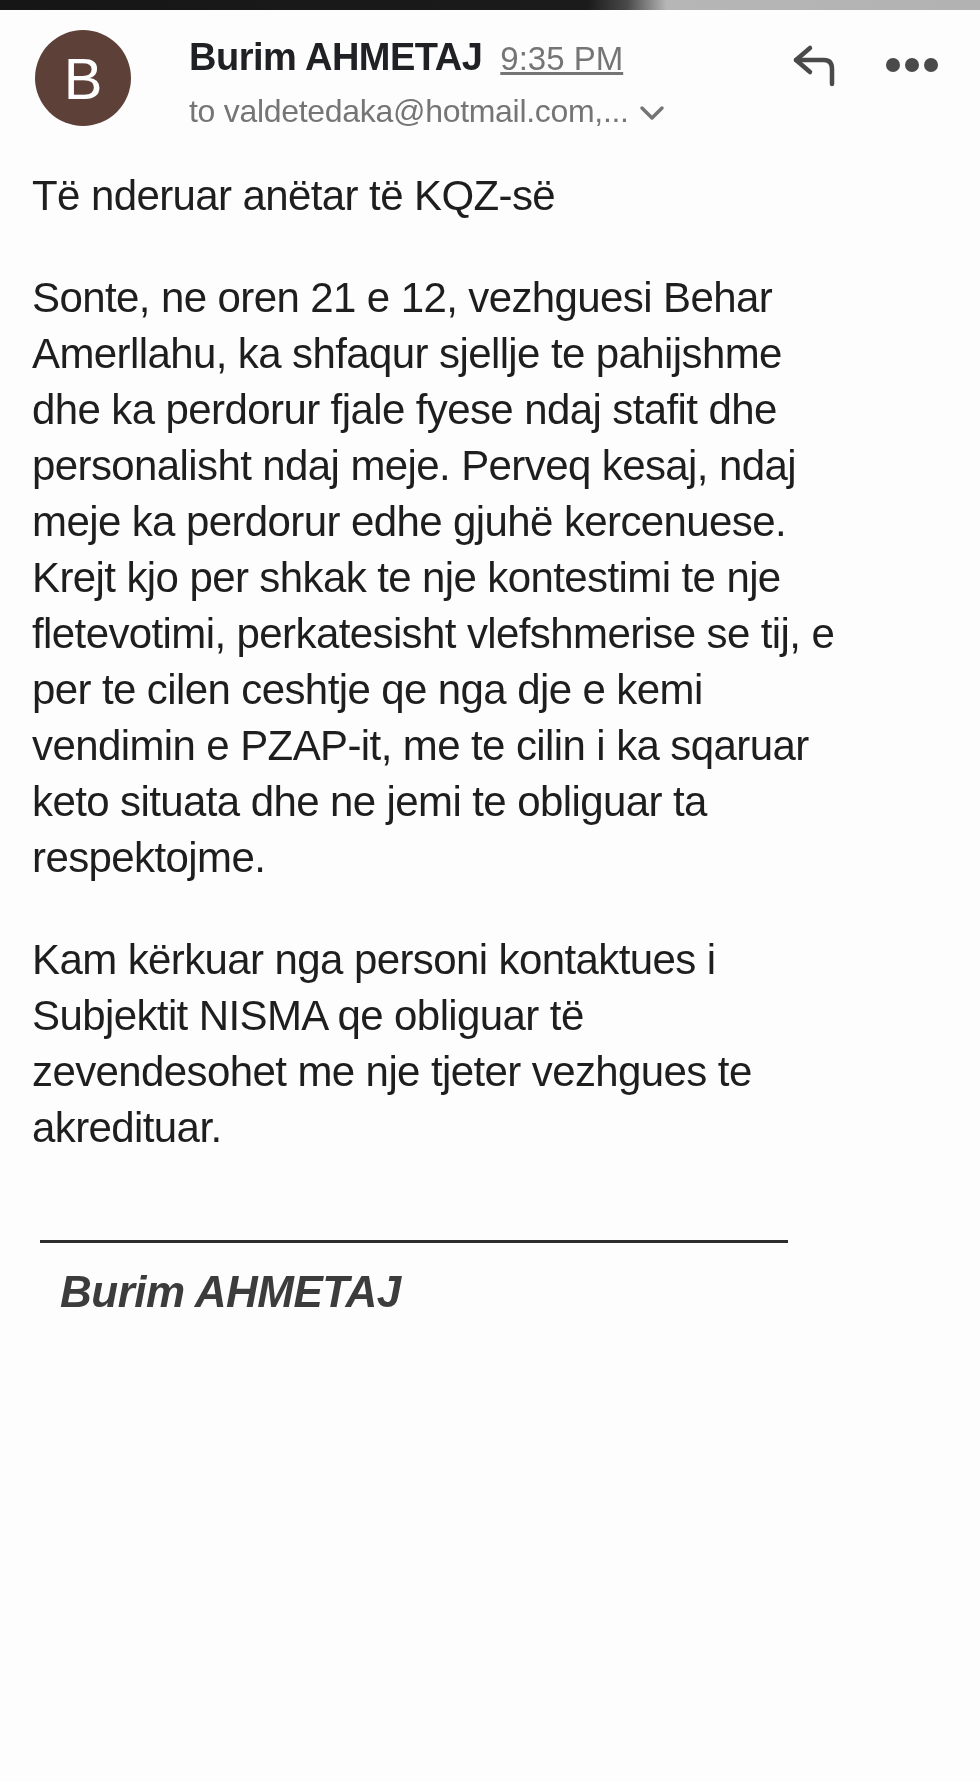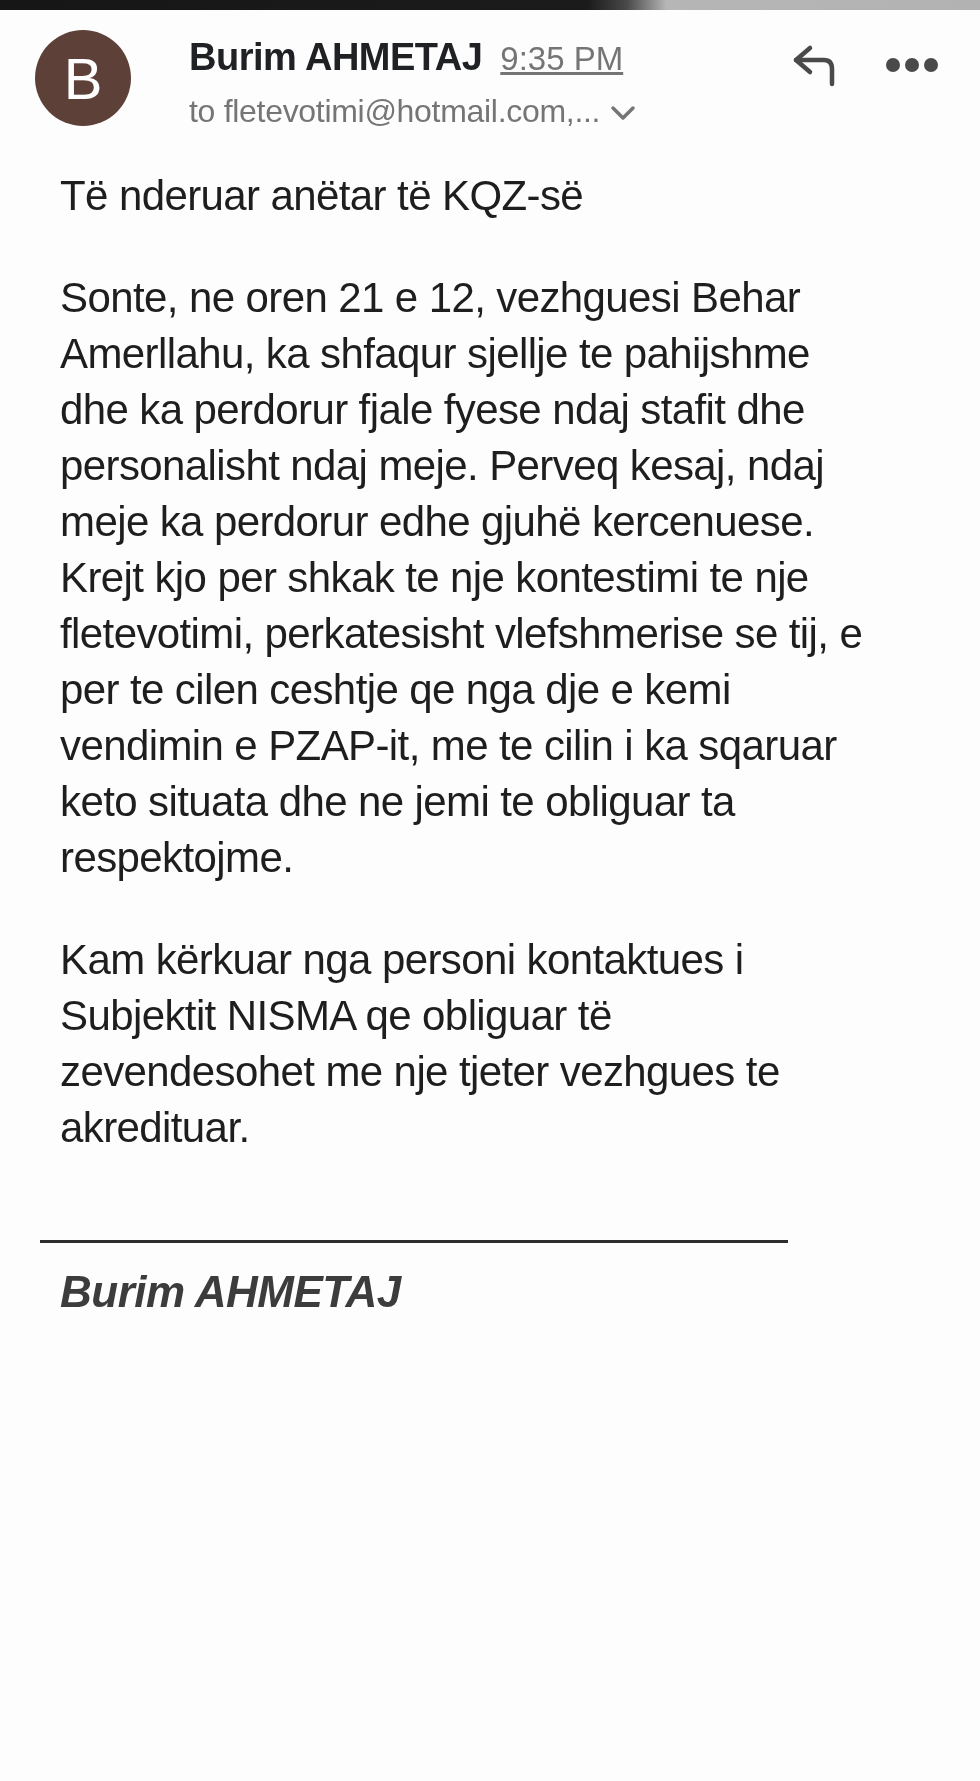--- a/index.html
+++ b/index.html
@@ -31,21 +31,21 @@
   .time{font-size:33px;color:#757575;margin-left:18px;text-decoration:underline;}
   .to-row{display:flex;align-items:center;margin-top:14px;color:#757575;}
   .to-text{font-size:32px;color:#757575;letter-spacing:-0.3px;}
   .chevron{margin-left:10px;margin-top:6px;}
   .header-actions{display:flex;align-items:flex-start;flex:0 0 auto;margin-left:10px;}
   .icon-btn{border:none;background:transparent;padding:0;cursor:pointer;display:block;}
   .reply-btn{margin-top:10px;}
   .more-btn{margin-left:38px;margin-top:26px;}
   
   .mail-body{
-    padding:38px 40px 0 60px;
+    padding:38px 40px 0 32px;
     color:#1e1e1e;
   }
   .mail-body p{
     margin:0 0 46px 0;
     font-size:42px;line-height:56px;
     letter-spacing:-0.6px;
     white-space:pre-line;
     color:#1e1e1e;
   }
   
@@ -72,21 +72,21 @@
     <div class="avatar" style="background:#5d4037">
       <span>B</span>
     </div>
 
     <div class="header-mid">
       <div class="sender-row">
         <span class="sender">Burim AHMETAJ</span>
         <span class="time">9:35 PM</span>
       </div>
       <div class="to-row">
-        <span class="to-text">to fletevotimi@hotmail.com,...</span>
+        <span class="to-text">to valdetedaka@hotmail.com,...</span>
         <span class="chevron">
           <svg width="26" height="18" viewBox="0 0 26 18">
             <polyline points="3,4 13,14 23,4" fill="none" stroke="#757575" stroke-width="3.5" stroke-linecap="round" stroke-linejoin="round"></polyline>
           </svg>
         </span>
       </div>
     </div>
 
     <div class="header-actions">
       <button class="icon-btn reply-btn">

